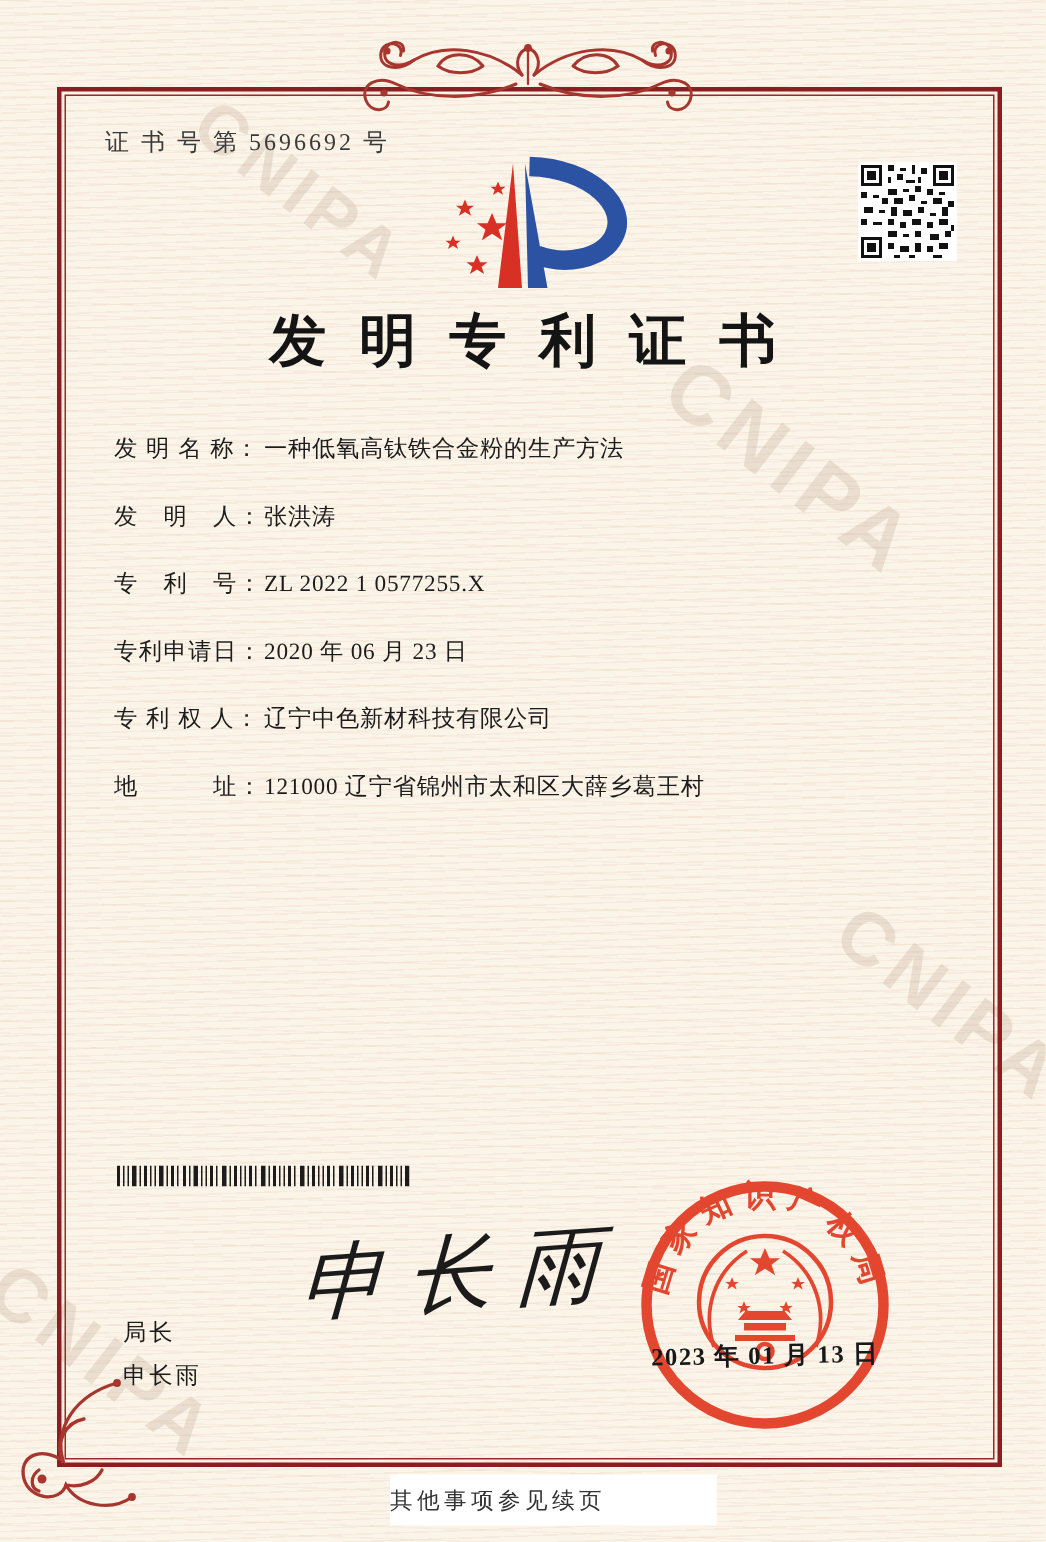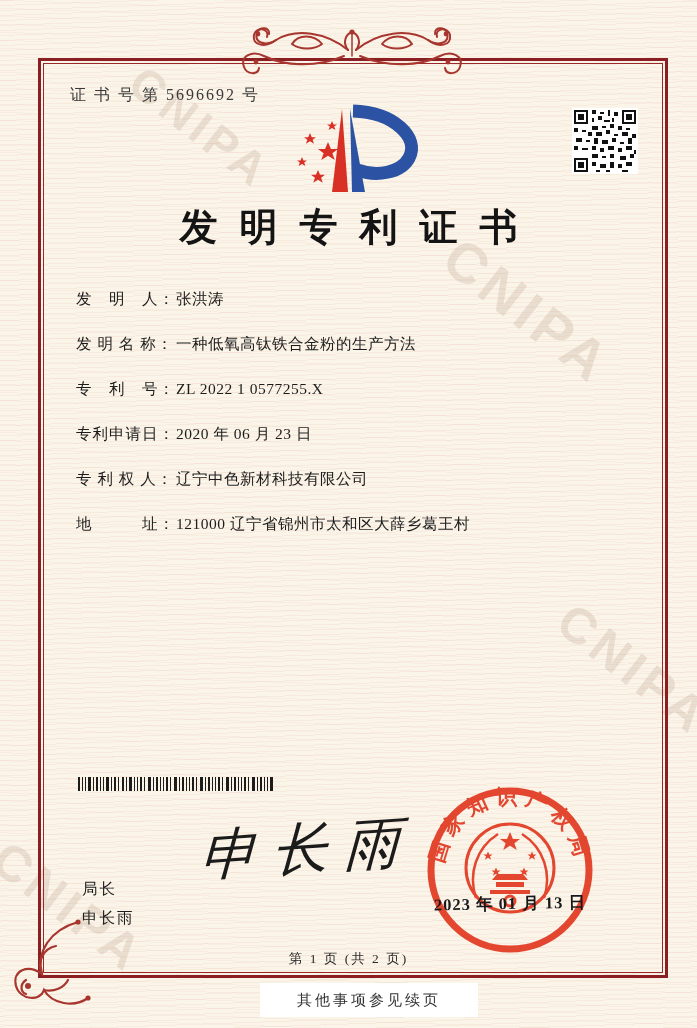--- a/index.html
+++ b/index.html
@@ -69,21 +69,21 @@
     position:absolute;left:434px;top:893px;width:160px;
     font-size:16.5px;font-weight:bold;color:#18181a;letter-spacing:1px;
     transform:rotate(-1deg);white-space:nowrap;
   }
   .page-info{
     position:absolute;left:0;right:0;top:950px;text-align:center;
     font-size:13.5px;color:#2b2b2b;letter-spacing:2px;
   }
   .note-box{
     position:absolute;left:260px;top:983px;width:218px;height:34px;
-    background:#ffffff;display:flex;align-items:center;justify-content:center;
+    background:#ffffff;display:flex;align-items:center;justify-content:flex-start;
   }
   .note-text{font-size:15px;color:#333;letter-spacing:3px;}
 </style>
 </head>
 <body>
 
 <div class="paper">
 
   <div class="watermark wm1">CNIPA</div>
   <div class="watermark wm2">CNIPA</div>
@@ -212,24 +212,24 @@
       <rect x="12" y="31" width="2" height="1"></rect>
         <rect x="17" y="31" width="2" height="1"></rect>
       <rect x="25" y="31" width="3" height="1"></rect>
     </g>
   </svg>
 
   <h1 class="title">发明专利证书</h1>
 
   <div class="fields">
     <div class="field-row">
+      <span class="field-label">发 明 名 称：</span><span class="field-value">一种低氧高钛铁合金粉的生产方法</span>
+    </div>
+    <div class="field-row">
       <span class="field-label">发　明　人：</span><span class="field-value">张洪涛</span>
-    </div>
-    <div class="field-row">
-      <span class="field-label">发 明 名 称：</span><span class="field-value">一种低氧高钛铁合金粉的生产方法</span>
     </div>
     <div class="field-row">
       <span class="field-label">专　利　号：</span><span class="field-value">ZL 2022 1 0577255.X</span>
     </div>
     <div class="field-row">
       <span class="field-label">专利申请日：</span><span class="field-value">2020 年 06 月 23 日</span>
     </div>
     <div class="field-row">
       <span class="field-label">专 利 权 人：</span><span class="field-value">辽宁中色新材科技有限公司</span>
     </div>
@@ -329,19 +329,18 @@
         <rect x="64" y="104" width="40" height="4"></rect>
       </g>
       <circle cx="84" cy="115" r="5" fill="none" stroke="#e23a22" stroke-width="3"></circle>
       <path d="M50,112 C42,88 50,62 72,48" fill="none" stroke="#e23a22" stroke-width="2.5"></path>
       <path d="M118,112 C126,88 118,62 96,48" fill="none" stroke="#e23a22" stroke-width="2.5"></path>
     </g>
   </svg>
 
   <div class="seal-date">2023 年 01 月 13 日</div>
 
-  <div class="page-info">第 1 页 (共 2 页)</div>
 
   <div class="note-box">
     <span class="note-text">其他事项参见续页</span>
   </div>
 
 </div>
 
 </body></html>

